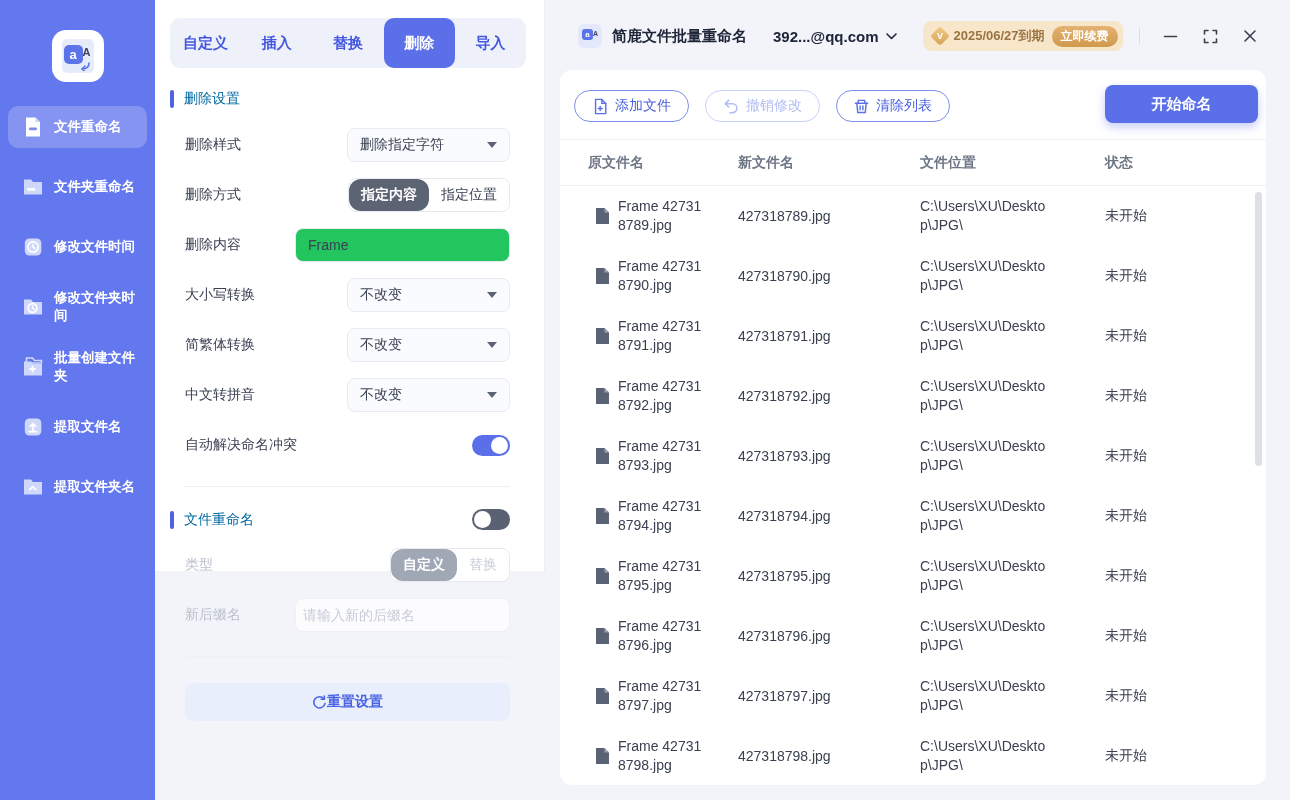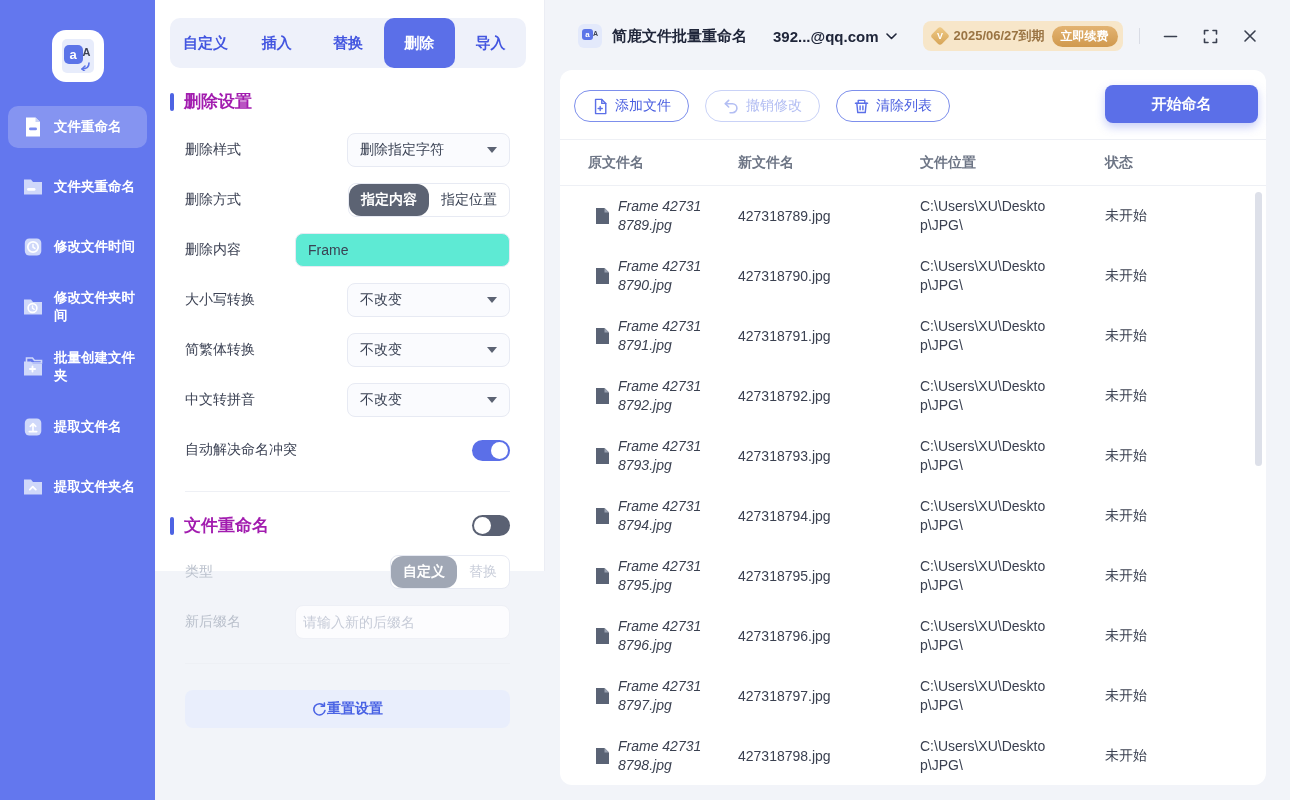--- a/index.html
+++ b/index.html
@@ -33,37 +33,37 @@
     background:#fff; border-right:1px solid #EBEDF4; }
   .tabbar { margin:18px 18px 0 15px; height:50px; background:#EEF1FA;
     border-radius:10px; display:flex; overflow:hidden; }
   .tab { flex:1; display:flex; align-items:center; justify-content:center;
     font-size:15px; font-weight:600; color:#4356E0; cursor:pointer;
     border-radius:10px; }
   .tab.active { background:#5B6FE8; color:#fff; }
   .section-head { display:flex; align-items:center; margin:22px 34px 20px 15px; }
   .section-bar { width:4px; height:18px; background:#4D63E3; border-radius:2px;
     margin-right:10px; }
-  .section-title { font-size:17px; font-weight:bold; color:#a21caf; flex:1; }
+  .section-title { font-size:14px; font-weight:normal; color:#0369a1; flex:1; }
   .frow { display:flex; align-items:center; justify-content:space-between;
     margin:0 34px 16px 30px; min-height:34px; }
   .flabel { font-size:14px; color:#3C4254; }
   .select { width:163px; height:34px; border:1px solid #E7EAF3; border-radius:8px;
     background:#FAFBFE; display:flex; align-items:center;
     justify-content:space-between; padding:0 12px; font-size:14px; color:#3A4254;
     cursor:pointer; }
   .caret { width:0; height:0; border-left:5px solid transparent;
     border-right:5px solid transparent; border-top:6px solid #5C6373; }
   .seg { height:34px; border:1px solid #E7EAF3; border-radius:8px;
     background:#fff; display:flex; overflow:hidden; }
   .seg-btn { padding:0 12px; display:flex; align-items:center; font-size:14px;
     color:#3A4254; cursor:pointer; border-radius:12px; }
   .seg-btn.on { background:#5C6373; color:#fff; font-weight:600; }
   .tinput { width:215px; height:34px; border:1px solid #E7EAF3; border-radius:8px;
-    background:#5eead4; padding:0 12px; font-size:14px; color:#3A4254;
+    background:#22c55e; padding:0 12px; font-size:14px; color:#3A4254;
     font-family:inherit; outline:none; }
   .toggle { width:38px; height:21px; border-radius:11px; position:relative;
     cursor:pointer; }
   .toggle.on { background:#5B6FE8; }
   .toggle.off { background:#5A6173; }
   .knob { position:absolute; top:2px; width:17px; height:17px; background:#fff;
     border-radius:50%; }
   .toggle.on .knob { right:2px; }
   .toggle.off .knob { left:2px; }
   .hline { border-top:1px solid #EEF0F5; margin:24px 34px 0 30px; }
@@ -121,21 +121,21 @@
     border-radius:8px; background:#5B6FE8; color:#fff; font-size:15px;
     font-weight:bold; display:flex; align-items:center; justify-content:center;
     cursor:pointer; box-shadow:0 4px 10px rgba(91,111,232,0.35); }
   .thead { display:grid; grid-template-columns:150px 182px 185px 1fr;
     padding-left:28px; height:46px; align-items:center; color:#6E7686;
     font-size:14px; font-weight:600; border-bottom:1px solid #EEF0F5; }
   .trow { display:grid; grid-template-columns:150px 182px 185px 1fr;
     padding-left:28px; height:60px; align-items:center; font-size:14px;
     color:#3A4050; }
   .fname { display:flex; align-items:center; gap:8px; padding-left:7px; }
-  .fname-text { width:88px; word-break:break-all; line-height:1.35;font-style:italic; }
+  .fname-text { width:88px; word-break:break-all; line-height:1.35; }
   .loc { width:132px; word-break:break-all; line-height:1.35; }
   .scrollthumb { position:absolute; right:4px; top:122px; width:7px;
     height:274px; background:#DDE0E9; border-radius:4px; cursor:pointer; }
 </style>
 </head>
 <body>
 
 <div class="sidebar">
   <div class="logo">
     <div class="logo-file"></div>

